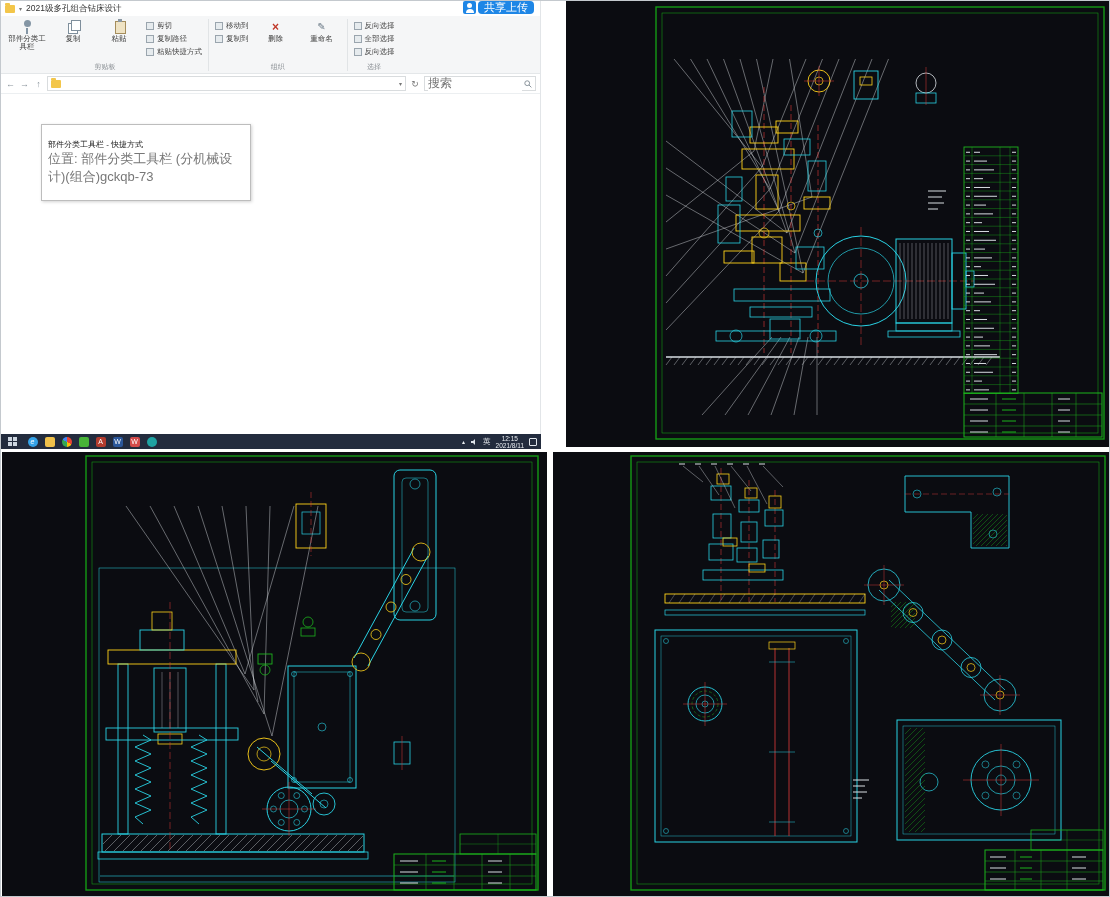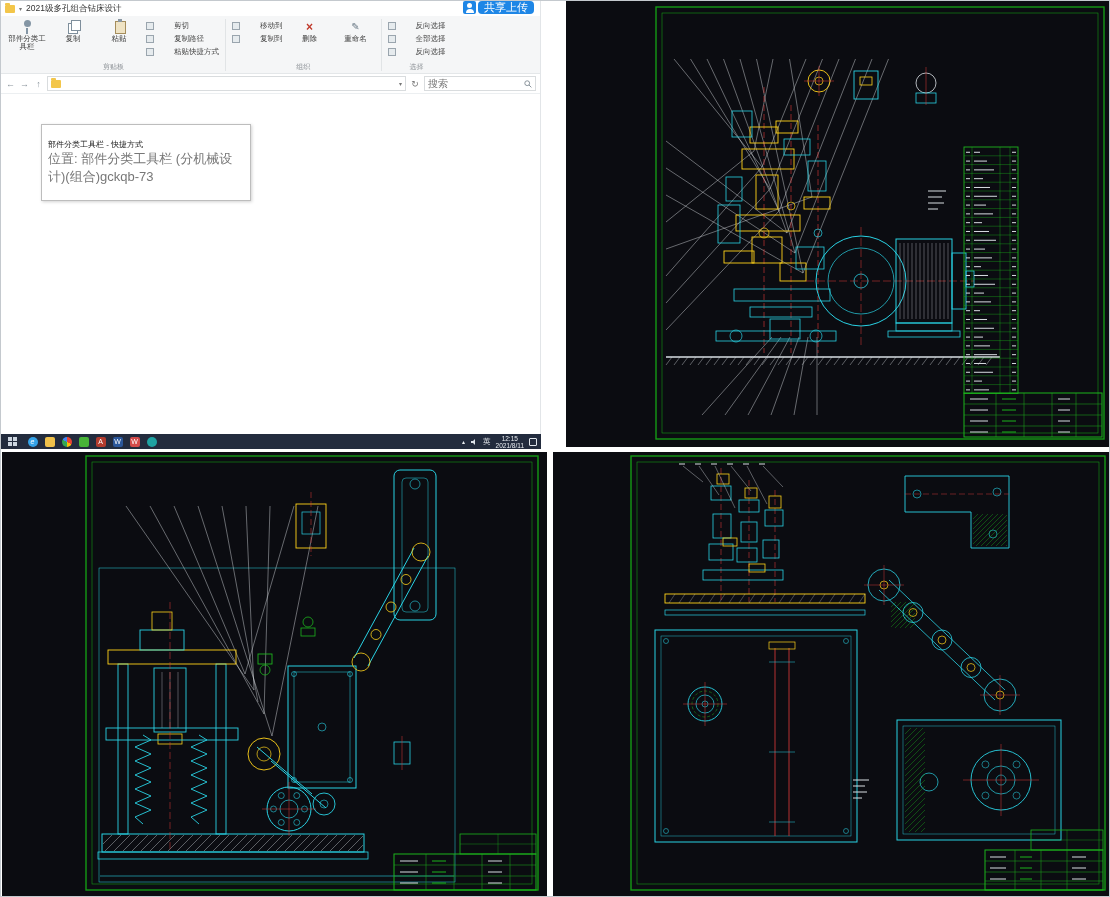--- a/index.html
+++ b/index.html
@@ -28,36 +28,36 @@
 .bigbtn{width:44px;display:flex;flex-direction:column;align-items:center;font-size:7.5px;line-height:8px;color:#444;text-align:center;padding:2px 1px;border-radius:2px}
 .ric{width:15px;height:15px;margin-bottom:1px;position:relative;display:flex;align-items:center;justify-content:center;font-size:10px;color:#6b7a87}
 .ric.pin::before{content:"";width:7px;height:7px;border-radius:50%;background:#8496a5;position:absolute;top:1px;left:4px}
 .ric.pin::after{content:"";width:2px;height:6px;background:#8496a5;position:absolute;bottom:0;left:6.5px}
 .ric.copy::before{content:"";position:absolute;left:2px;top:4px;width:8px;height:9px;border:1px solid #7f8f9c;background:#fff}
 .ric.copy::after{content:"";position:absolute;left:5px;top:1px;width:8px;height:9px;border:1px solid #7f8f9c;background:#fff}
 .ric.paste::before{content:"";position:absolute;left:3px;top:2px;width:9px;height:11px;border:1px solid #a58d5c;background:#efe3c4}
 .ric.paste::after{content:"";position:absolute;left:6px;top:0;width:4px;height:3px;background:#8a97a2}
 .ric.del{color:#c0392b;font-size:12px;font-weight:bold}
 .smallcol{display:flex;flex-direction:column;gap:1px;padding-top:3px}
-.smallbtn{display:flex;align-items:center;gap:20px;font-size:7.5px;color:#444;padding:1px 3px;white-space:nowrap}
+.smallbtn{display:flex;align-items:center;gap:3px;font-size:7.5px;color:#444;padding:1px 3px;white-space:nowrap}
 .sic{width:8px;height:8px;border:1px solid #9aa5ae;background:#e6ebee;flex:none}
 .glabel{font-size:7px;color:#8a8f94;text-align:center;height:12px;line-height:11px}
 .vdiv{width:1px;background:#e1e4e6;margin:2px 3px}
 .cloudbtn{position:absolute;top:-15px;right:6px;display:flex;align-items:center;gap:2px;z-index:5}
 .cloud-ic{width:13px;height:13px;border-radius:2px;background:var(--cloud);position:relative}
 .cloud-ic::before{content:"";position:absolute;left:4px;top:2px;width:5px;height:5px;border-radius:50%;background:#fff}
 .cloud-ic::after{content:"";position:absolute;left:2.5px;top:7.5px;width:8px;height:4px;border-radius:4px 4px 0 0;background:#fff}
 .cloud-pill{background:var(--cloud);color:#fff;font-size:11px;line-height:13px;padding:0 6px;border-radius:4px}
 .addr{height:20px;display:flex;align-items:center;background:#fff;border-bottom:1px solid #eceff1;padding:0 4px;gap:3px}
 .nav-arrow{width:11px;text-align:center;font-size:9px;color:#8b959d}
 .addrbox{flex:1;height:15px;border:1px solid #d9dcde;display:flex;align-items:center;padding:0 3px;gap:3px}
 .addr-chev{margin-left:auto;font-size:6px;color:#777}
 .refresh{font-size:9px;color:#777;width:12px;text-align:center}
 .searchbox{width:112px;height:15px;border:1px solid #d9dcde;display:flex;align-items:center;padding:0 3px;gap:2px}
-.searchbox input{border:none;outline:none;flex:1;min-width:0;font-size:10px;font-family:Liberation Sans, sans-serif;color:#555}
+.searchbox input{border:none;outline:none;flex:1;min-width:0;font-size:12px;font-family:Liberation Mono, monospace;color:#555}
 .content{flex:1;position:relative;background:#fff}
 .tooltip{position:absolute;left:40px;top:30px;background:#fff;border:1px solid #bdbdbd;box-shadow:1px 1px 3px rgba(0,0,0,.18);padding:14px 6px;max-width:210px}
 .tooltip .t1{font-size:8px;color:#222}
 .tooltip .t2{font-size:13px;color:#777}
 
 
 .taskbar{position:absolute;left:0;top:433px;width:540px;height:15px;background:var(--taskbar);display:flex;align-items:center}
 .tb-start{display:grid;grid-template-columns:4px 4px;grid-auto-rows:4px;gap:1px;margin:0 7px;cursor:default}
 .tb-start i{background:#cdd6e0;display:block}
 .tb-app{width:17px;height:15px;display:flex;align-items:center;justify-content:center}

